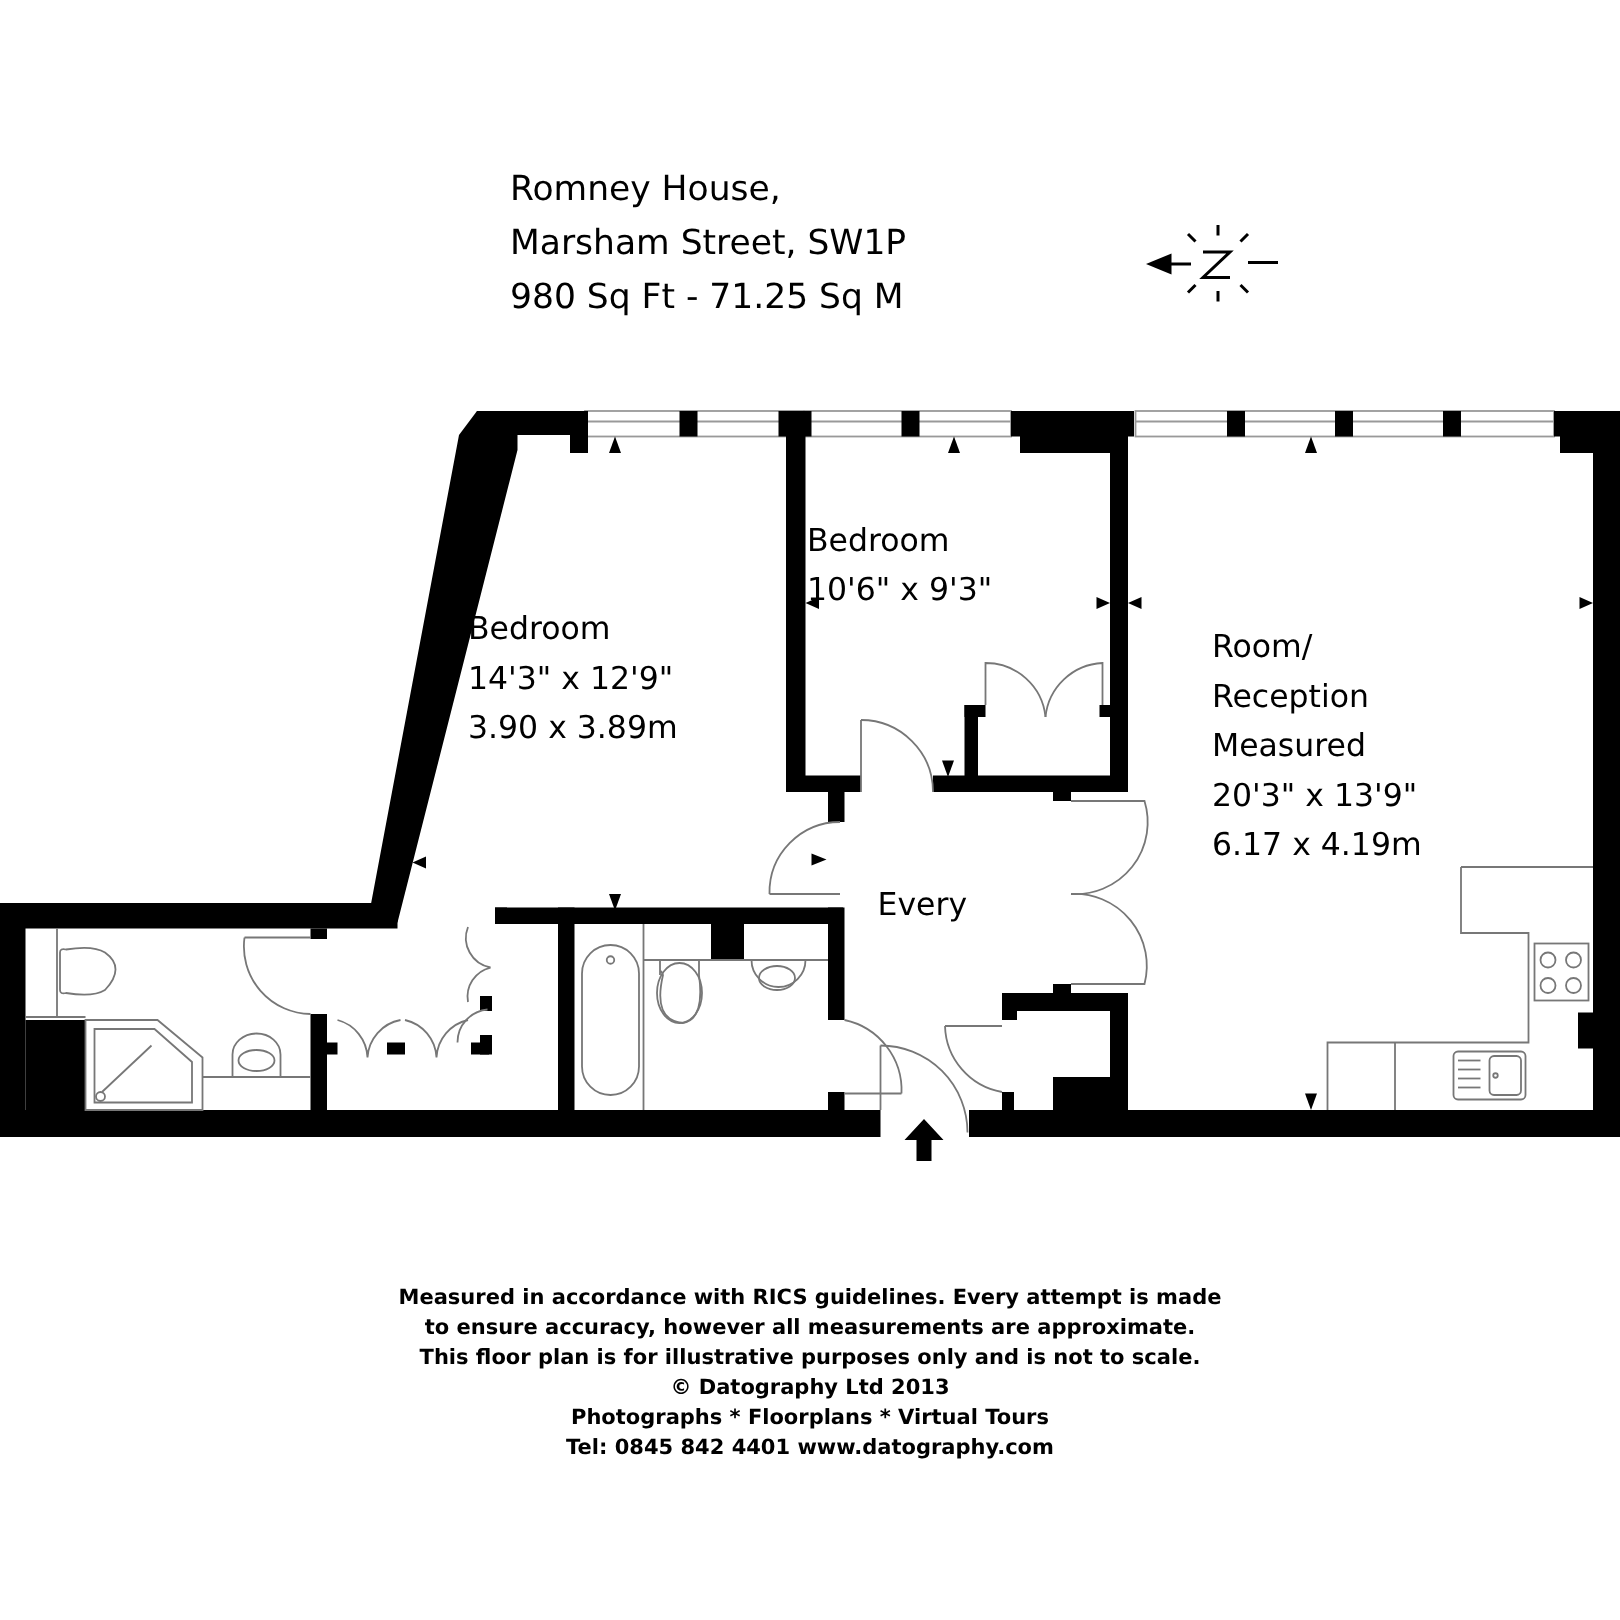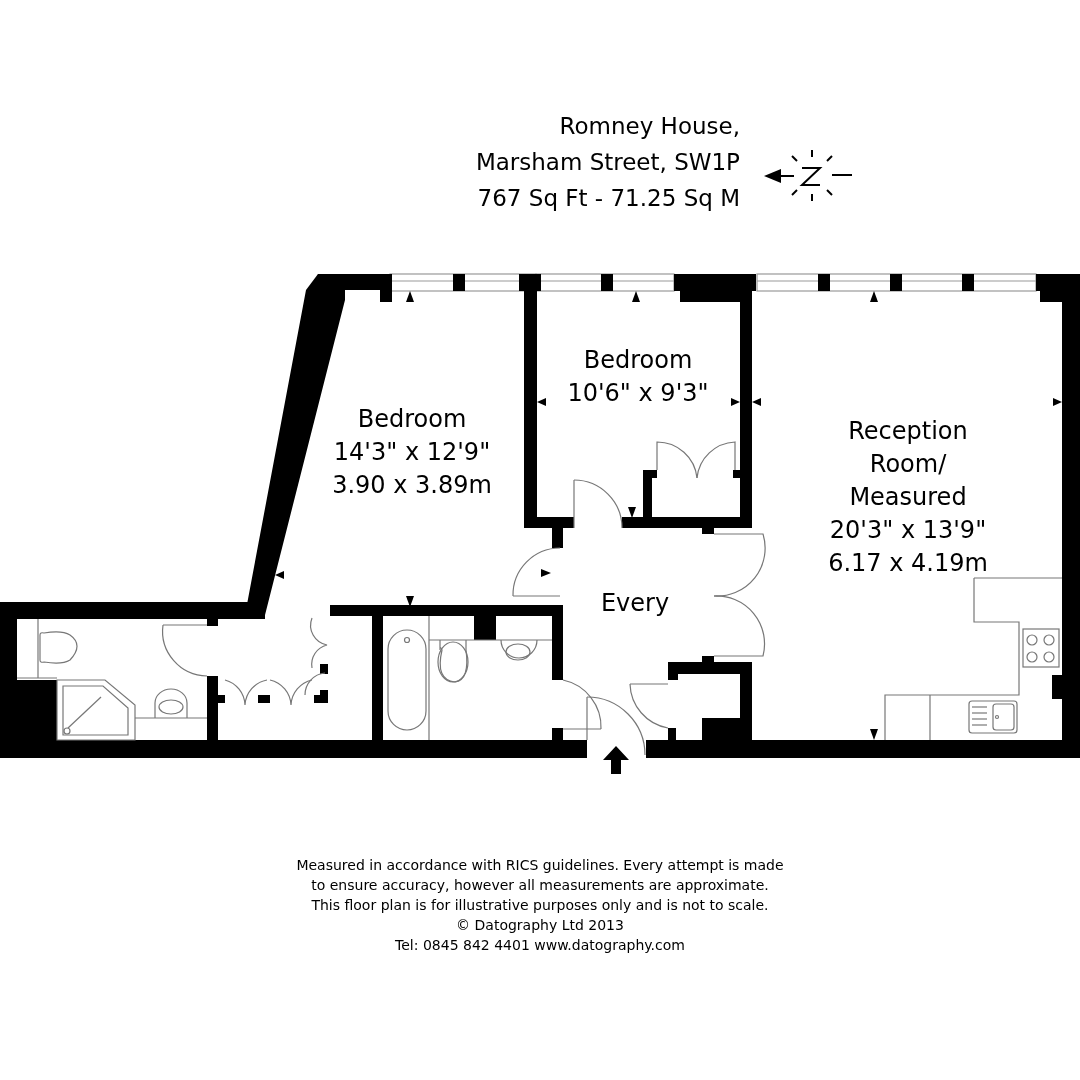--- a/index.html
+++ b/index.html
@@ -1,35 +1,35 @@
 <!DOCTYPE html>
 <html><head>
   <meta charset="utf-8">
   <style>
     html, body { margin: 0; padding: 0; background: #ffffff; }
     body { width: 1080px; height: 1080px; position: relative; overflow: hidden;
            font-family: "DejaVu Sans", sans-serif; color: #000; }
     .title-block { position: absolute; left: 340px; top: 108px; width: 400px;
-                   text-align: right; font-size: 23px; line-height: 36px; }
+                   text-align: left; font-size: 23px; line-height: 36px; }
     .title-line { display: block; white-space: nowrap; }
     .compass { position: absolute; left: 760px; top: 145px; width: 100px; height: 65px; }
     .plan { position: absolute; left: 0; top: 0; width: 1080px; height: 1080px; }
-    .room-label { position: absolute; text-align: center; font-size: 24px; line-height: 33px; white-space: nowrap; }
+    .room-label { position: absolute; text-align: left; font-size: 21px; line-height: 33px; white-space: nowrap; }
     .room-label span { display: block; }
     .footer { position: absolute; left: 240px; top: 855px; width: 600px; text-align: center;
-              font-size: 14px; line-height: 20px; font-weight: normal; }
+              font-size: 14px; line-height: 20px; font-weight: bold; }
     .footer span { display: block; white-space: nowrap; }
   </style>
 </head>
 <body>
 
 <div class="title-block">
   <span class="title-line">Romney House,</span>
   <span class="title-line">Marsham Street, SW1P</span>
-  <span class="title-line">767 Sq Ft  -  71.25 Sq M</span>
+  <span class="title-line">980 Sq Ft  -  71.25 Sq M</span>
 </div>
 
 <svg class="compass" viewBox="760 145 100 65">
   <g stroke="#000" stroke-width="2" fill="none">
     <line x1="812" y1="150" x2="812" y2="157"></line>
     <line x1="812" y1="194" x2="812" y2="201"></line>
     <line x1="792" y1="156" x2="797" y2="161"></line>
     <line x1="832" y1="156" x2="827" y2="161"></line>
     <line x1="792" y1="195" x2="797" y2="190"></line>
     <line x1="832" y1="195" x2="827" y2="190"></line>
@@ -205,29 +205,30 @@
 <div class="room-label" style="left:312px; top:403px; width:200px;">
   <span>Bedroom</span>
   <span>14'3" x 12'9"</span>
   <span>3.90 x 3.89m</span>
 </div>
 <div class="room-label" style="left:538px; top:344px; width:200px;">
   <span>Bedroom</span>
   <span>10'6" x 9'3"</span>
 </div>
 <div class="room-label" style="left:808px; top:415px; width:200px;">
+  <span>Room/</span>
   <span>Reception</span>
-  <span>Room/</span>
   <span>Measured</span>
   <span>20'3" x 13'9"</span>
   <span>6.17 x 4.19m</span>
 </div>
 <div class="room-label" style="left:585px; top:587px; width:100px;">
   <span>Every</span>
 </div>
 
 <div class="footer">
   <span>Measured in accordance with RICS guidelines. Every attempt is made</span>
   <span>to ensure accuracy, however all measurements are approximate.</span>
   <span>This floor plan is for illustrative purposes only and is not to scale.</span>
   <span>© Datography Ltd 2013</span>
+  <span>Photographs * Floorplans * Virtual Tours</span>
   <span>Tel: 0845 842 4401 www.datography.com</span>
 </div>
 
 </body></html>

